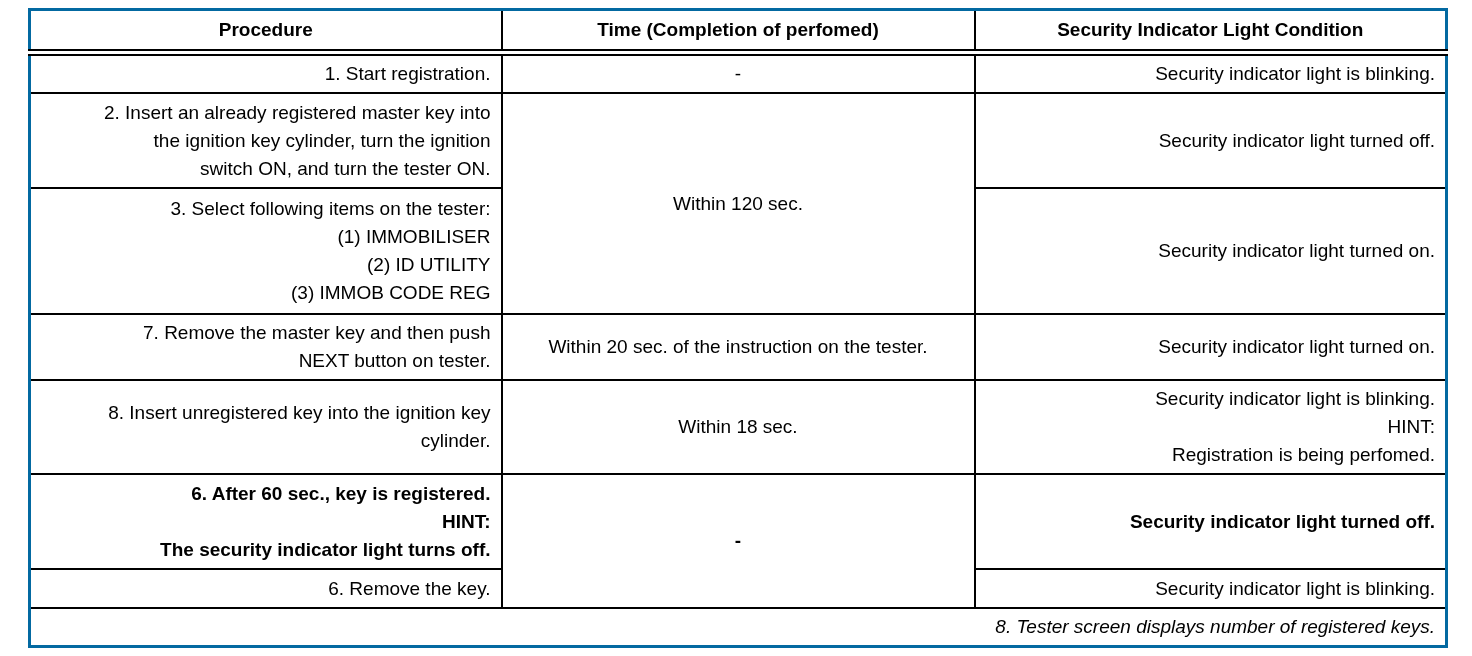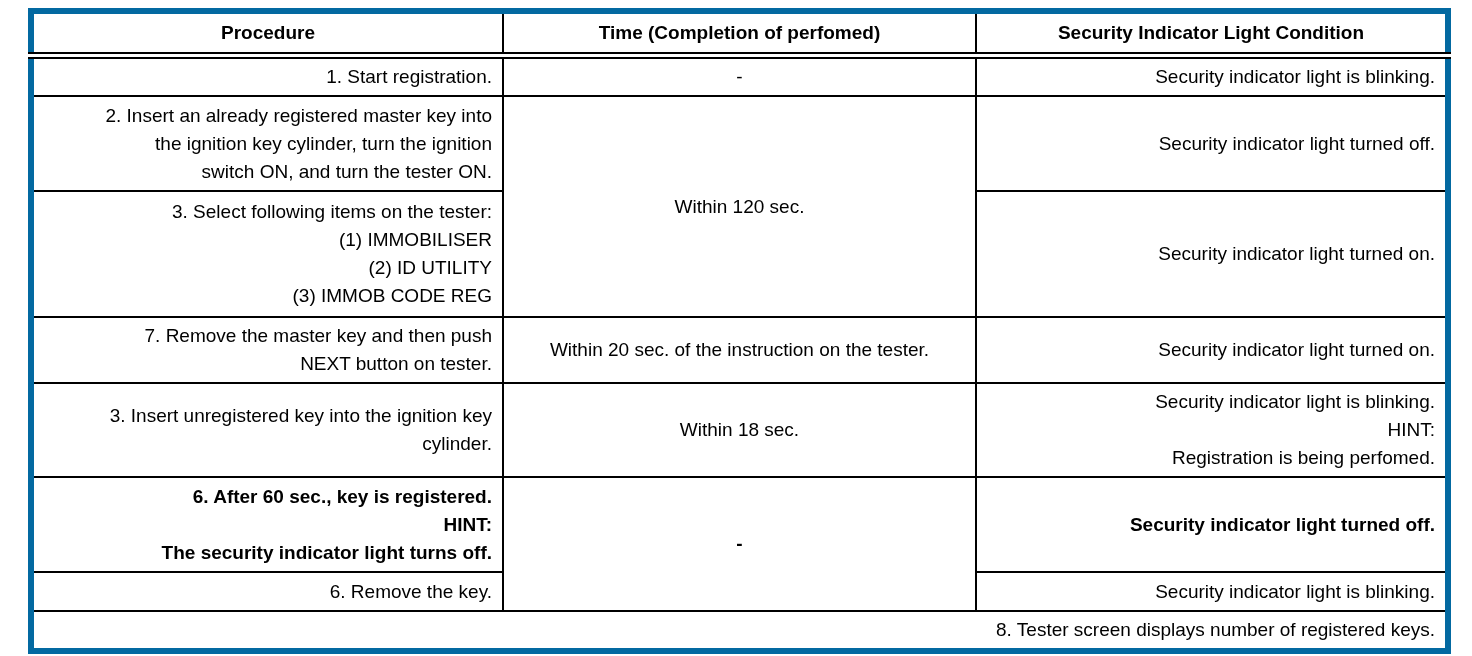--- a/index.html
+++ b/index.html
@@ -13,21 +13,21 @@
     box-sizing: border-box;
     padding: 8px 26px 0 28px;
     background: #ffffff;
     font-family: "Liberation Sans", sans-serif;
     color: #000000;
   }
   table.procedure-table {
     border-collapse: collapse;
     table-layout: fixed;
     width: 1418px;
-    border: 6px solid #0369a1;
+    border: 3px solid #0369a1;
     font-size: 19px;
     line-height: 28px;
     color: #000000;
   }
   col.c1 { width: 472px; }
   col.c2 { width: 473px; }
   col.c3 { width: 472px; }
 
   th {
     border: 2px solid #000000;
@@ -49,21 +49,21 @@
   td.proc, td.cond { text-align: right; }
   td.time { text-align: center; padding-left: 4px; padding-right: 4px; }
 
   tr.r1 { height: 38px; }
   tr.r2 { height: 95px; }
   tr.r3 { height: 126px; }
   tr.r4 { height: 63px; }
   tr.r5 { height: 94px; }
   tr.r6 { height: 95px; font-weight: bold; }
   tr.r7 { height: 39px; }
-  tr.r8 { height: 38px; }
+  tr.r8 { height: 38px; font-style: italic; }
 </style>
 </head>
 <body>
 
 <div class="page">
   <table class="procedure-table">
     <colgroup>
       <col class="c1">
       <col class="c2">
       <col class="c3">
@@ -95,21 +95,21 @@
 (3) IMMOB CODE REG</td>
         <td class="cond">Security indicator light turned on.</td>
       </tr>
       <tr class="r4">
         <td class="proc">7. Remove the master key and then push
 NEXT button on tester.</td>
         <td class="time">Within 20 sec. of the instruction on the tester.</td>
         <td class="cond">Security indicator light turned on.</td>
       </tr>
       <tr class="r5">
-        <td class="proc">3. Insert unregistered key into the ignition key
+        <td class="proc">8. Insert unregistered key into the ignition key
 cylinder.</td>
         <td class="time">Within 18 sec.</td>
         <td class="cond">Security indicator light is blinking.
 HINT:
 Registration is being perfomed.</td>
       </tr>
       <tr class="r6">
         <td class="proc">6. After 60 sec., key is registered.
 HINT:
 The security indicator light turns off.</td>

